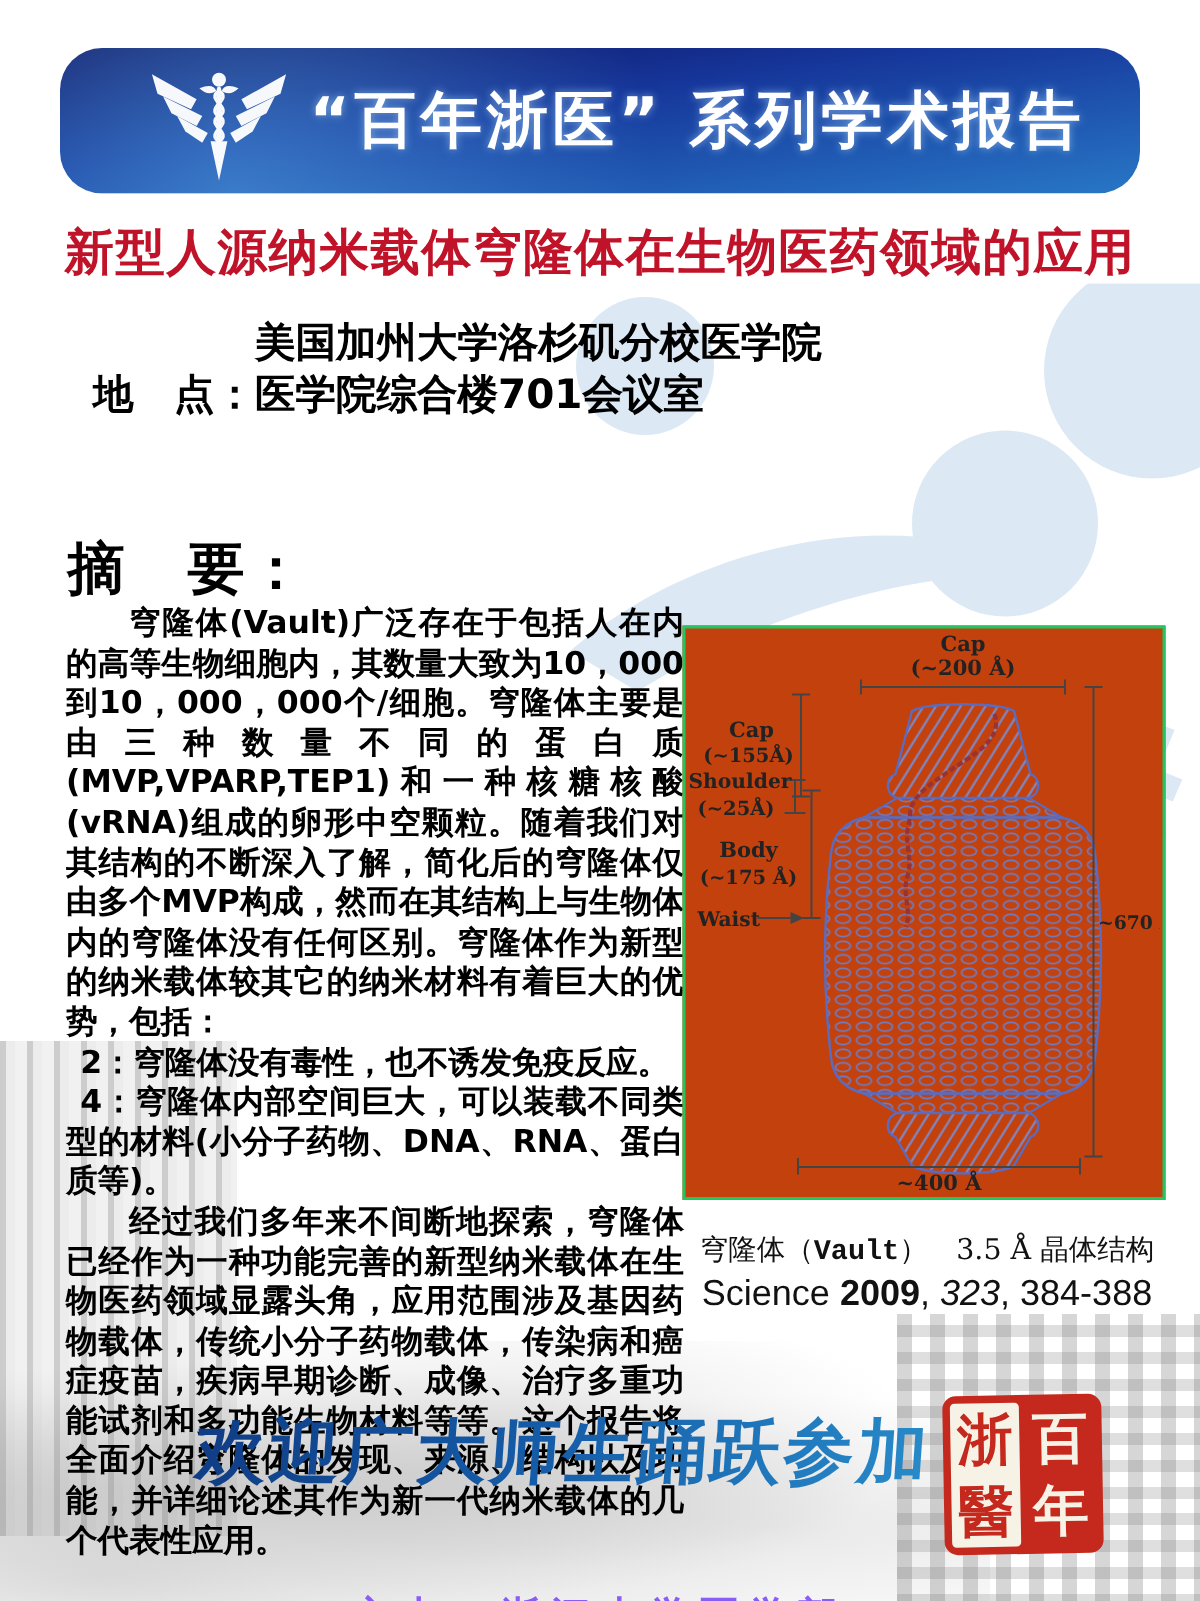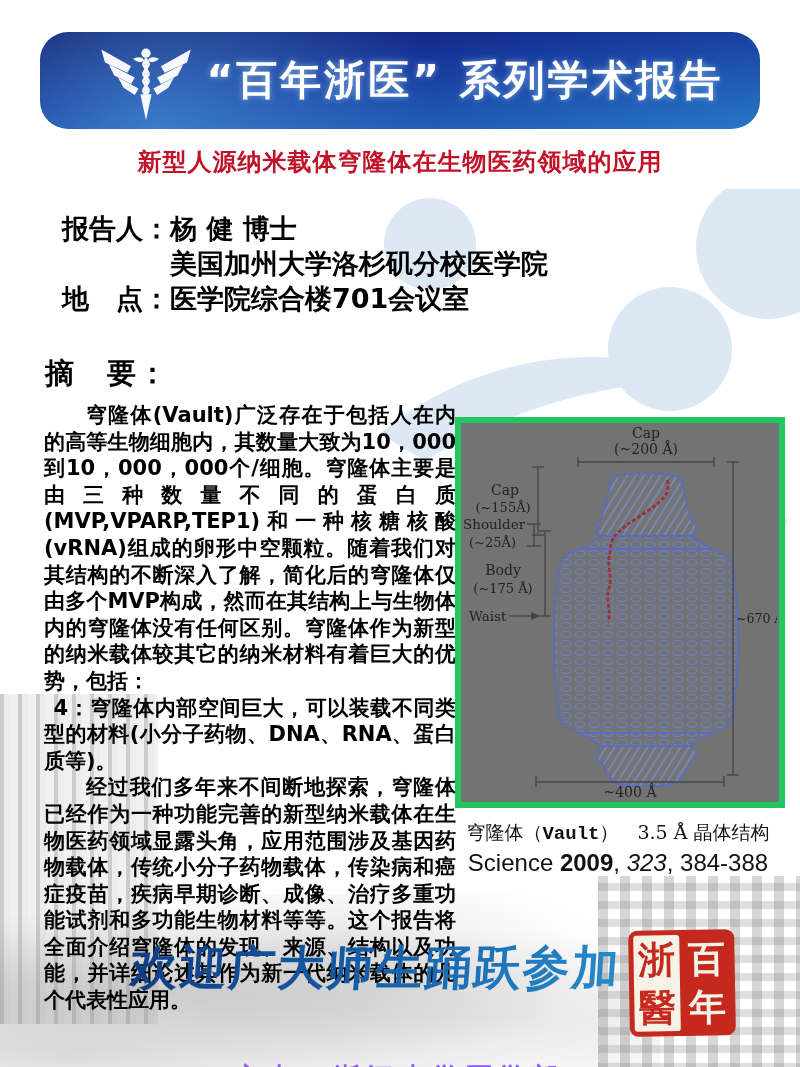--- a/index.html
+++ b/index.html
@@ -26,38 +26,38 @@
     background:radial-gradient(circle at 16% 100%, rgba(90,175,235,.50), transparent 46%),
                linear-gradient(172deg,#0e1060 0%,#16379b 42%,#2877c6 100%);
     display:flex;align-items:center;}
   .banner-logo{position:absolute;left:58px;top:10px;width:96px;height:82px;}
   .banner-title{position:absolute;left:150px;right:20px;text-align:center;color:#ffffff;
     font-size:41px;font-weight:900;letter-spacing:3px;white-space:nowrap;
     text-shadow:0 0 6px rgba(180,220,255,.6);}
 
   
   .sem-title{position:absolute;left:0;top:142px;width:800px;text-align:center;z-index:2;
-    color:#c01228;font-size:24px;font-weight:900;letter-spacing:1px;}
+    color:#c01228;font-size:33px;font-weight:900;letter-spacing:1px;}
 
   
   .info{position:absolute;left:62px;top:207px;z-index:2;color:#000;font-size:27px;font-weight:800;
     line-height:35px;white-space:nowrap;}
   .info .indent{padding-left:108px;}
 
   
-  .abs-head{position:absolute;left:45px;top:350px;z-index:2;color:#000;font-size:29px;font-weight:900;letter-spacing:2px;}
+  .abs-head{position:absolute;left:45px;top:350px;z-index:2;color:#000;font-size:38px;font-weight:900;letter-spacing:2px;}
   .abs-col{position:absolute;left:44px;top:398px;width:412px;z-index:2;color:#000;
     font-size:21px;font-weight:800;line-height:26.6px;text-align:justify;}
   .abs-col p{margin:0;}
   .abs-col p.pind{text-indent:2em;}
   .abs-col p.item{text-indent:0.45em;}
 
   
   .figure-box{position:absolute;left:455px;top:413px;width:318px;height:379px;z-index:2;
-    background:#737373;border:6px solid #22c55e;}
+    background:#c2410c;border:2px solid #22c55e;font-weight:bold;}
   .fig-caption{position:absolute;left:448px;top:816px;width:340px;z-index:2;text-align:center;color:#111;}
   .fig-cap1{font-size:19px;font-family:"DejaVu Serif","Liberation Serif",serif;}
   .fig-cap1 b{font-family:Liberation Mono, monospace;}
   .fig-cap2{font-size:24px;margin-top:3px;font-family:Liberation Sans, sans-serif;}
   .fig-cap2 .yr{font-weight:800;}
   .fig-cap2 .vol{font-style:italic;}
 
   
   .welcome{position:absolute;left:0;top:933px;width:800px;text-align:center;z-index:3;
     font-size:47px;font-weight:900;letter-spacing:2px;transform:skewX(-4deg);
@@ -116,28 +116,28 @@
         <path d="M36,18 Q46,14 48,20 Q42,24 36,18 Z"></path>
         <path d="M64,18 Q54,14 52,20 Q58,24 64,18 Z"></path>
       </g>
     </svg>
     <div class="banner-title">“百年浙医” 系列学术报告</div>
   </div>
 
   <div class="sem-title">新型人源纳米载体穹隆体在生物医药领域的应用</div>
 
   <div class="info">
-    <div><span>报告人：</span><span>杨 健 博士</span></div>
     <div class="indent">美国加州大学洛杉矶分校医学院</div>
     <div><span>地　点：</span><span>医学院综合楼701会议室</span></div>
   </div>
 
   <div class="abs-head">摘　要：</div>
   <div class="abs-col">
     <p class="pind">穹隆体(Vault)广泛存在于包括人在内的高等生物细胞内，其数量大致为10，000到10，000，000个/细胞。穹隆体主要是由三种数量不同的蛋白质(MVP,VPARP,TEP1)和一种核糖核酸(vRNA)组成的卵形中空颗粒。随着我们对其结构的不断深入了解，简化后的穹隆体仅由多个MVP构成，然而在其结构上与生物体内的穹隆体没有任何区别。穹隆体作为新型的纳米载体较其它的纳米材料有着巨大的优势，包括：</p>
+    <p class="item">2：穹隆体没有毒性，也不诱发免疫反应。</p>
     <p class="item">4：穹隆体内部空间巨大，可以装载不同类型的材料(小分子药物、DNA、RNA、蛋白质等)。</p>
     <p class="pind">经过我们多年来不间断地探索，穹隆体已经作为一种功能完善的新型纳米载体在生物医药领域显露头角，应用范围涉及基因药物载体，传统小分子药物载体，传染病和癌症疫苗，疾病早期诊断、成像、治疗多重功能试剂和多功能生物材料等等。这个报告将全面介绍穹隆体的发现、来源、结构以及功能，并详细论述其作为新一代纳米载体的几个代表性应用。</p>
   </div>
 
   <div class="figure-box">
     <svg width="316" height="377" viewBox="0 0 316 377">
       <defs>
         <pattern id="mesh" width="14" height="9" patternUnits="userSpaceOnUse">
           <ellipse cx="7" cy="4.5" rx="5" ry="3" fill="none" stroke="#6b7ec9" stroke-width="1.1"></ellipse>
         </pattern>

